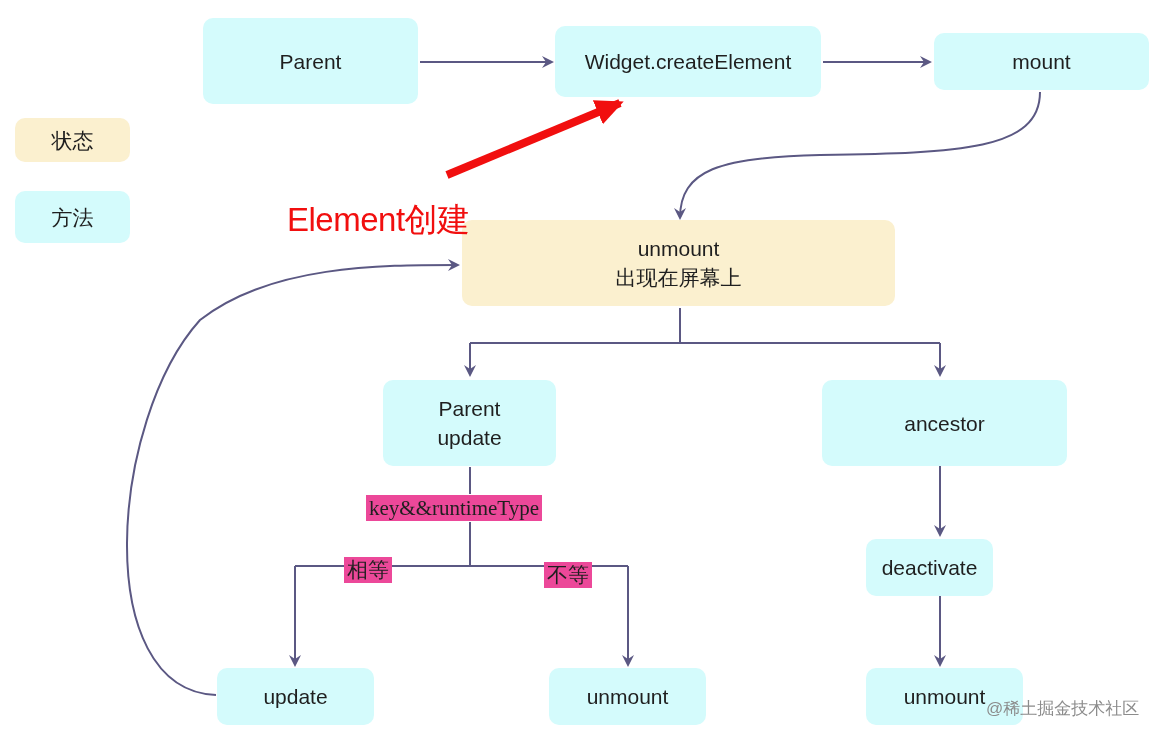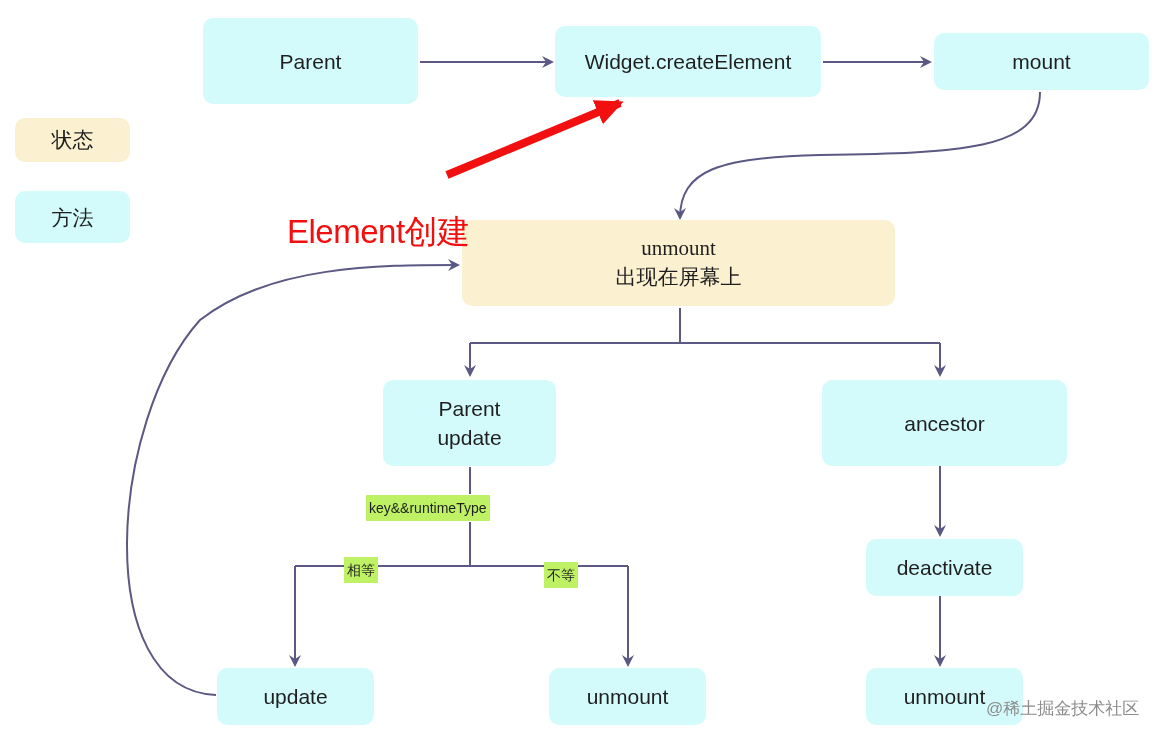--- a/index.html
+++ b/index.html
@@ -1,22 +1,22 @@
 <!DOCTYPE html>
 <html><head>
 <meta charset="utf-8">
 <style>
   html,body{margin:0;padding:0;background:#ffffff;}
   body{width:1168px;height:739px;position:relative;overflow:hidden;font-family:"Liberation Sans","DejaVu Sans",sans-serif;color:#1f1f1f;}
   .node{position:absolute;border-radius:10px;display:flex;flex-direction:column;align-items:center;justify-content:center;text-align:center;font-size:21px;line-height:29px;}
   .method{background:#d4fbfc;}
-  .state{background:#fbf0cf;font-family:Liberation Serif, serif;}
-  .lbl{position:absolute;font-size:14px;background:#bef264;padding:0 3px;line-height:26px;}
+  .state{background:#fbf0cf;}
+  .lbl{position:absolute;font-size:21px;background:#ec4899;padding:0 3px;line-height:26px;font-family:Liberation Serif, serif;}
   svg.edges{position:absolute;left:0;top:0;}
-  .anno{position:absolute;color:#f10f0f;font-size:33px;font-weight:normal;letter-spacing:-0.5px;margin-top:12px;}
+  .anno{position:absolute;color:#f10f0f;font-size:33px;font-weight:normal;letter-spacing:-0.5px;}
   .wm{position:absolute;color:#8c8c8c;font-size:17px;}
 </style>
 </head>
 <body>
 
 <svg class="edges" width="1168" height="739">
   <defs>
     <marker id="ah" markerWidth="12" markerHeight="12" refX="10" refY="6" orient="auto" markerUnits="userSpaceOnUse">
       <path d="M0,0 L12,6 L0,12 L4,6 Z" fill="#5b5883"></path>
     </marker>
@@ -62,21 +62,21 @@
   <span>unmount</span>
   <span>出现在屏幕上</span>
 </div>
 <div class="node method" style="left:383px;top:380px;width:173px;height:86px;">
   <span>Parent</span>
   <span>update</span>
 </div>
 <div class="node method" style="left:822px;top:380px;width:245px;height:86px;">
   <span>ancestor</span>
 </div>
-<div class="node method" style="left:866px;top:539px;width:157px;height:57px;">
+<div class="node method" style="left:866px;top:539px;width:127px;height:57px;">
   <span>deactivate</span>
 </div>
 <div class="node method" style="left:217px;top:668px;width:157px;height:57px;">
   <span>update</span>
 </div>
 <div class="node method" style="left:549px;top:668px;width:157px;height:57px;">
   <span>unmount</span>
 </div>
 <div class="node method" style="left:866px;top:668px;width:157px;height:57px;">
   <span>unmount</span>

